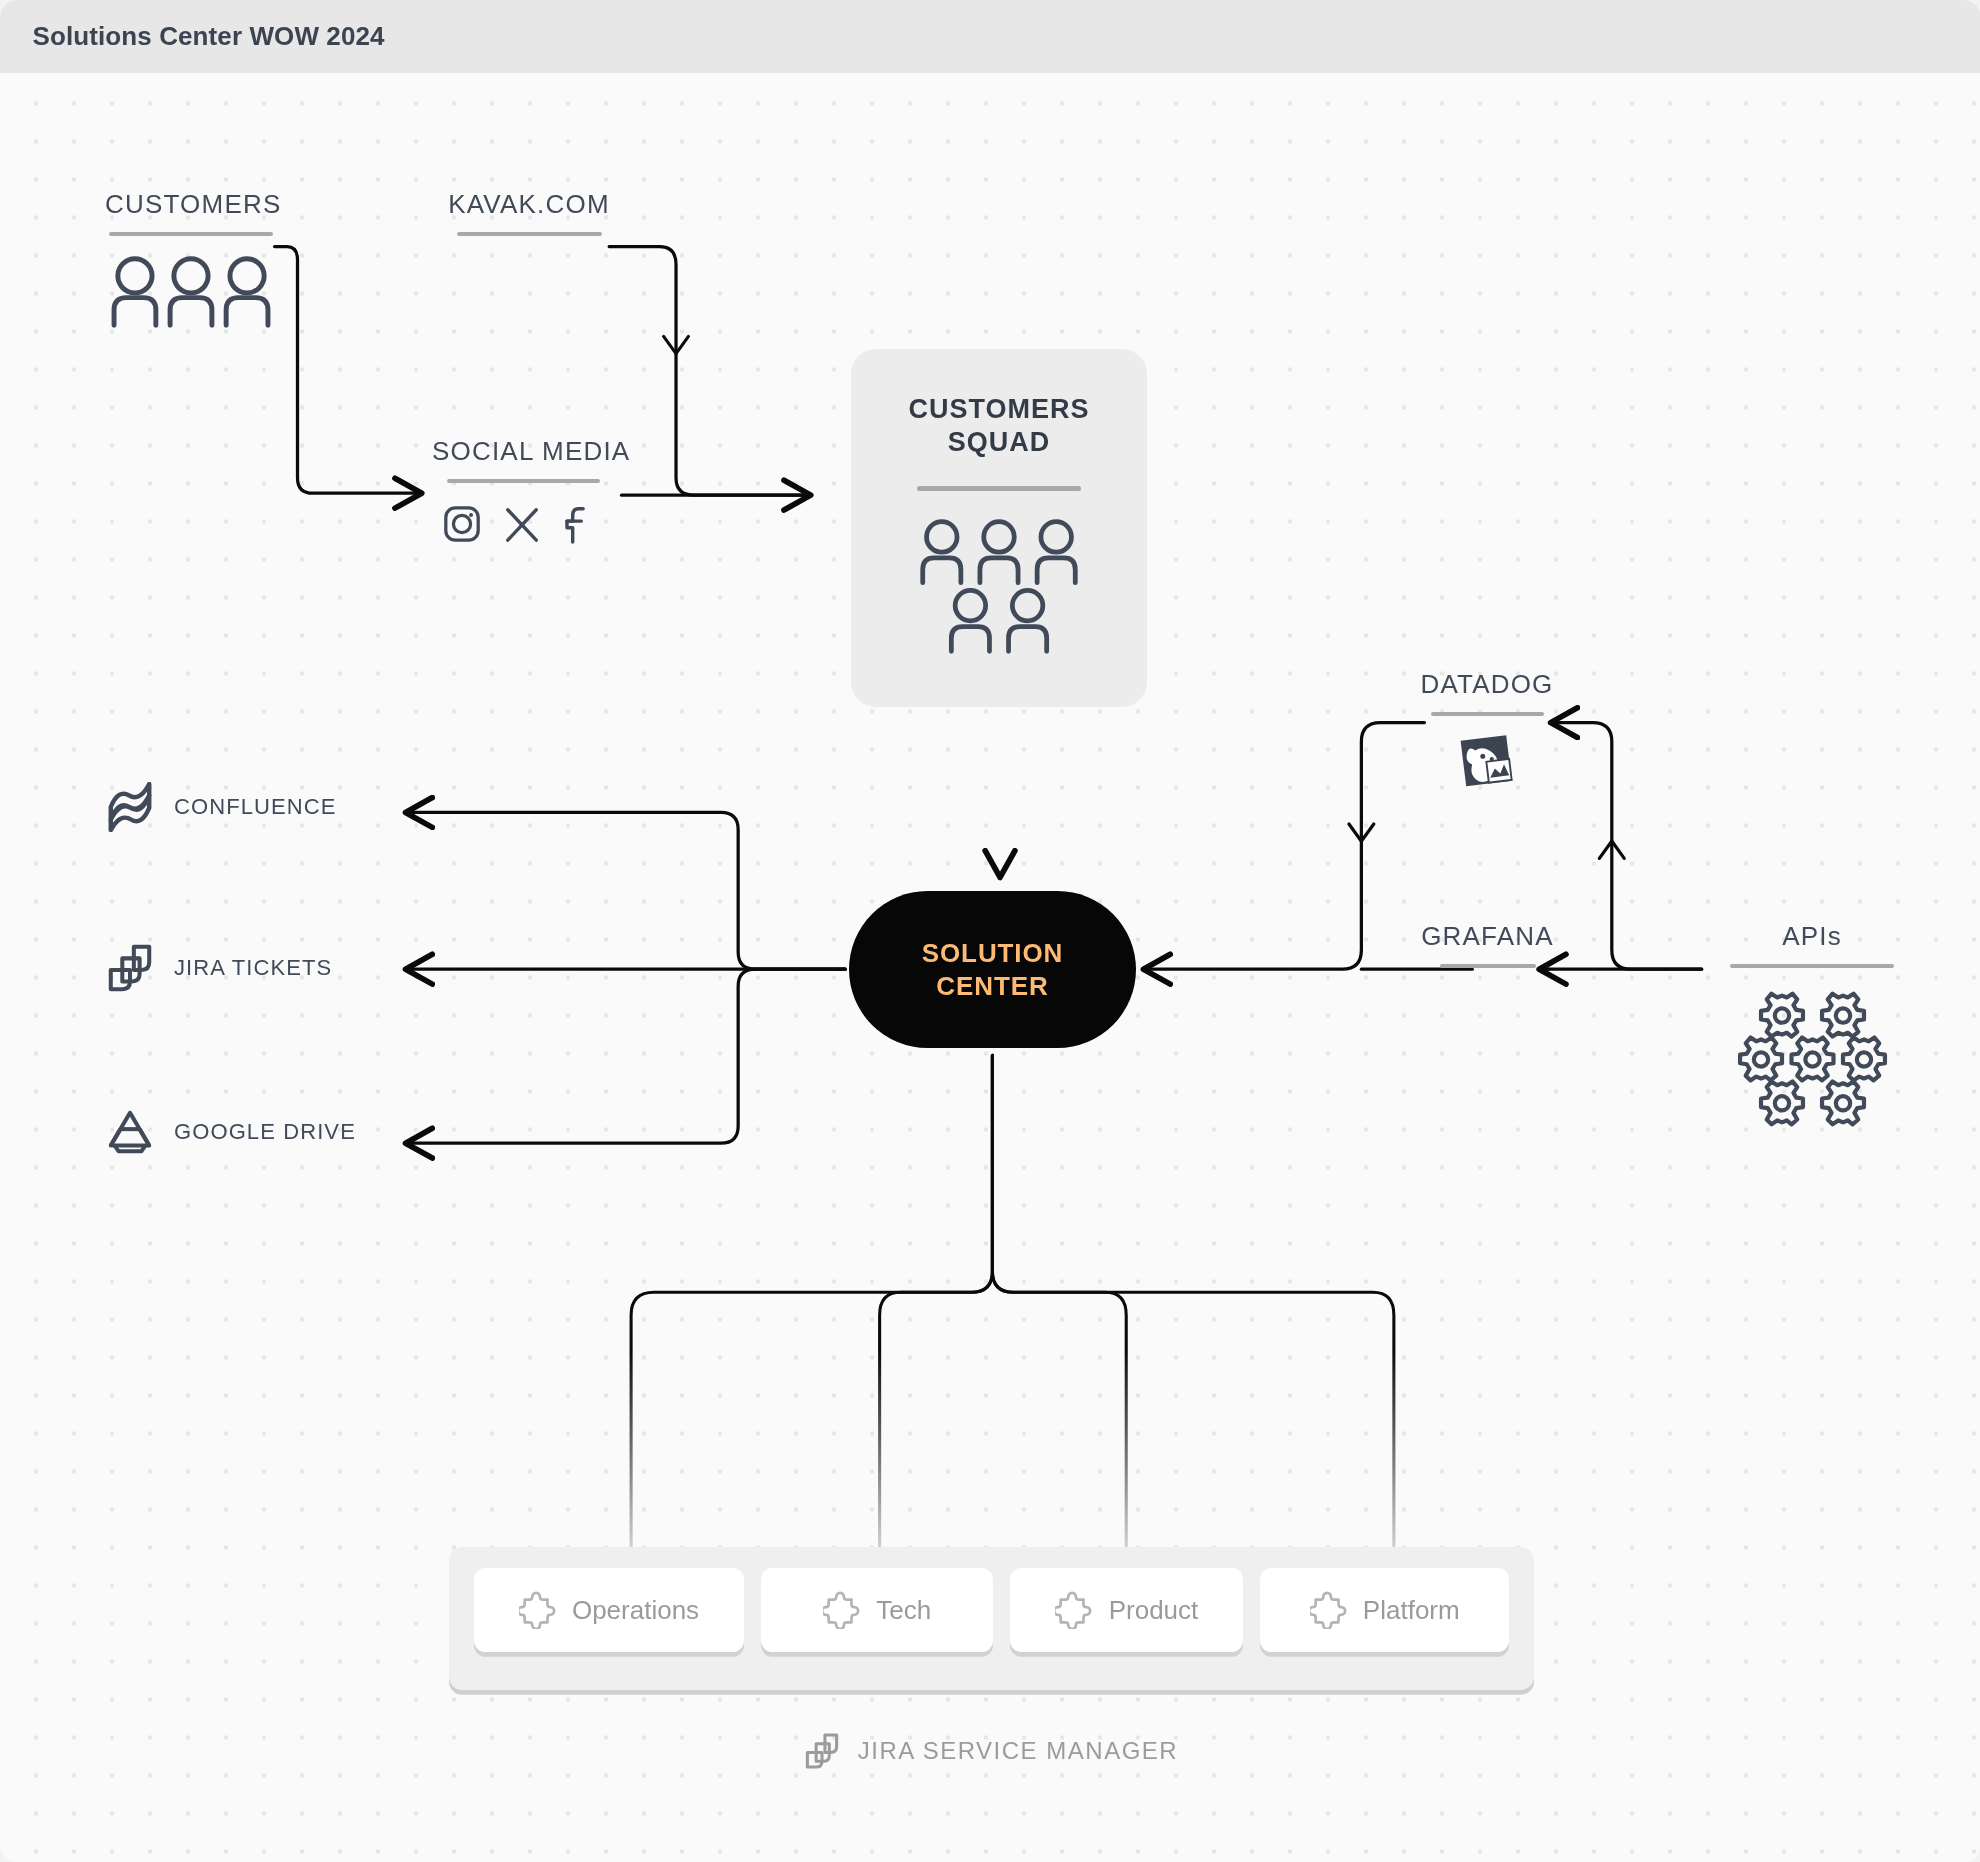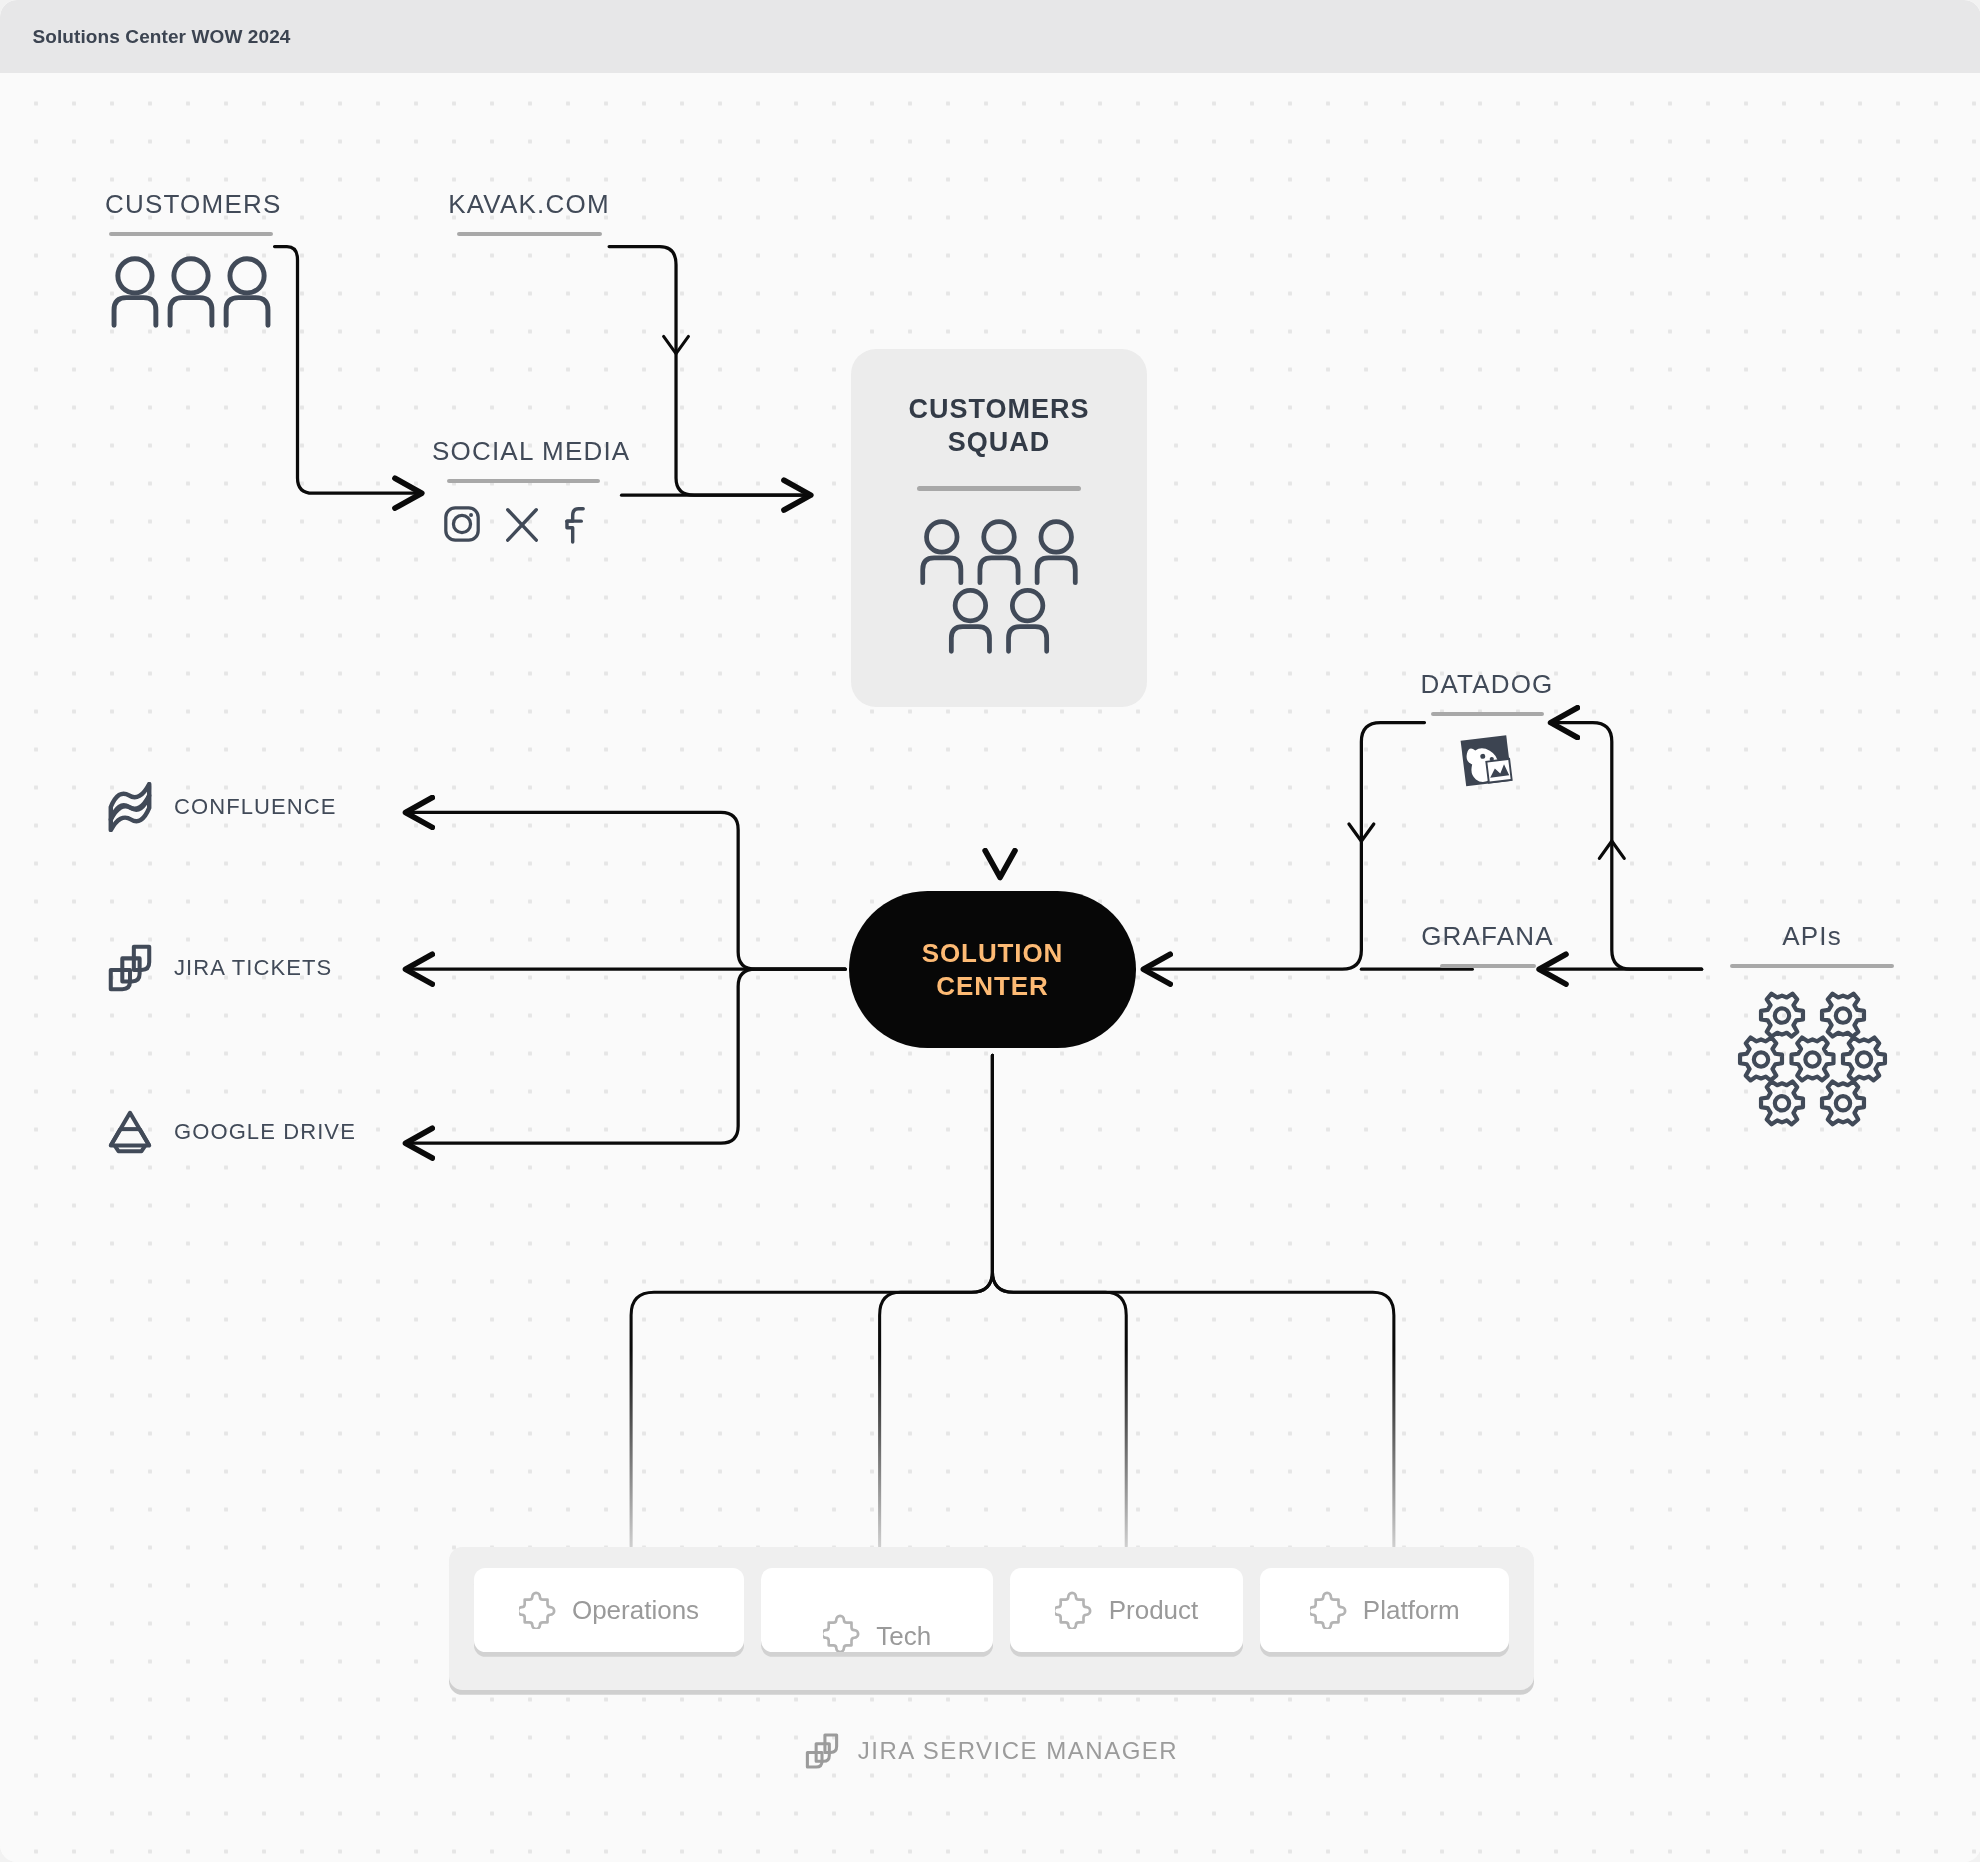--- a/index.html
+++ b/index.html
@@ -29,21 +29,21 @@
   #titlebar {
     position: absolute; left: 0; top: 0;
     width: 1981px; height: 73px;
     background: #e7e7e8;
     border-top-left-radius: 17px;
     border-top-right-radius: 17px;
     display: flex; align-items: center;
   }
   #titlebar .title {
     margin-left: 32.5px;
-    font-size: 19px;
+    font-size: 26px;
     font-weight: bold;
     color: #3c4451;
     letter-spacing: 0.1px;
   }
   
   .node { position: absolute; }
   .cap {
     font-size: 26px;
     font-weight: 500;
     letter-spacing: 1.2px;
@@ -339,21 +339,21 @@
     </div>
   </div>
 
   <div id="teams">
     <div class="tcard" style="width:270px;">
       <svg width="38" height="38" viewBox="0 0 40 40">
         <path d="M14 6 a4 4 0 0 1 8 0 q0 3 3 3 l5 0 l0 5 q0 3 3 3 a4 4 0 0 1 0 8 q-3 0 -3 3 l0 5 l-5 0 q-3 0 -3 3 a4 4 0 0 1 -8 0 q0 -3 -3 -3 l-5 0 l0 -5 q0 -3 -3 -3 a4 4 0 0 1 0 -8 q3 0 3 -3 l0 -5 l5 0 q3 0 3 -3 Z" fill="none" stroke="#b4b4b4" stroke-width="2.8" stroke-linejoin="round"></path>
       </svg>
       <span class="tlabel">Operations</span>
     </div>
-    <div class="tcard" style="width:233px;align-items:flex-end;">
+    <div class="tcard" style="width:233px;">
       <svg width="38" height="38" viewBox="0 0 40 40">
         <path d="M14 6 a4 4 0 0 1 8 0 q0 3 3 3 l5 0 l0 5 q0 3 3 3 a4 4 0 0 1 0 8 q-3 0 -3 3 l0 5 l-5 0 q-3 0 -3 3 a4 4 0 0 1 -8 0 q0 -3 -3 -3 l-5 0 l0 -5 q0 -3 -3 -3 a4 4 0 0 1 0 -8 q3 0 3 -3 l0 -5 l5 0 q3 0 3 -3 Z" fill="none" stroke="#b4b4b4" stroke-width="2.8" stroke-linejoin="round"></path>
       </svg>
       <span class="tlabel">Tech</span>
     </div>
     <div class="tcard" style="width:233px;">
       <svg width="38" height="38" viewBox="0 0 40 40">
         <path d="M14 6 a4 4 0 0 1 8 0 q0 3 3 3 l5 0 l0 5 q0 3 3 3 a4 4 0 0 1 0 8 q-3 0 -3 3 l0 5 l-5 0 q-3 0 -3 3 a4 4 0 0 1 -8 0 q0 -3 -3 -3 l-5 0 l0 -5 q0 -3 -3 -3 a4 4 0 0 1 0 -8 q3 0 3 -3 l0 -5 l5 0 q3 0 3 -3 Z" fill="none" stroke="#b4b4b4" stroke-width="2.8" stroke-linejoin="round"></path>
       </svg>
       <span class="tlabel">Product</span>

